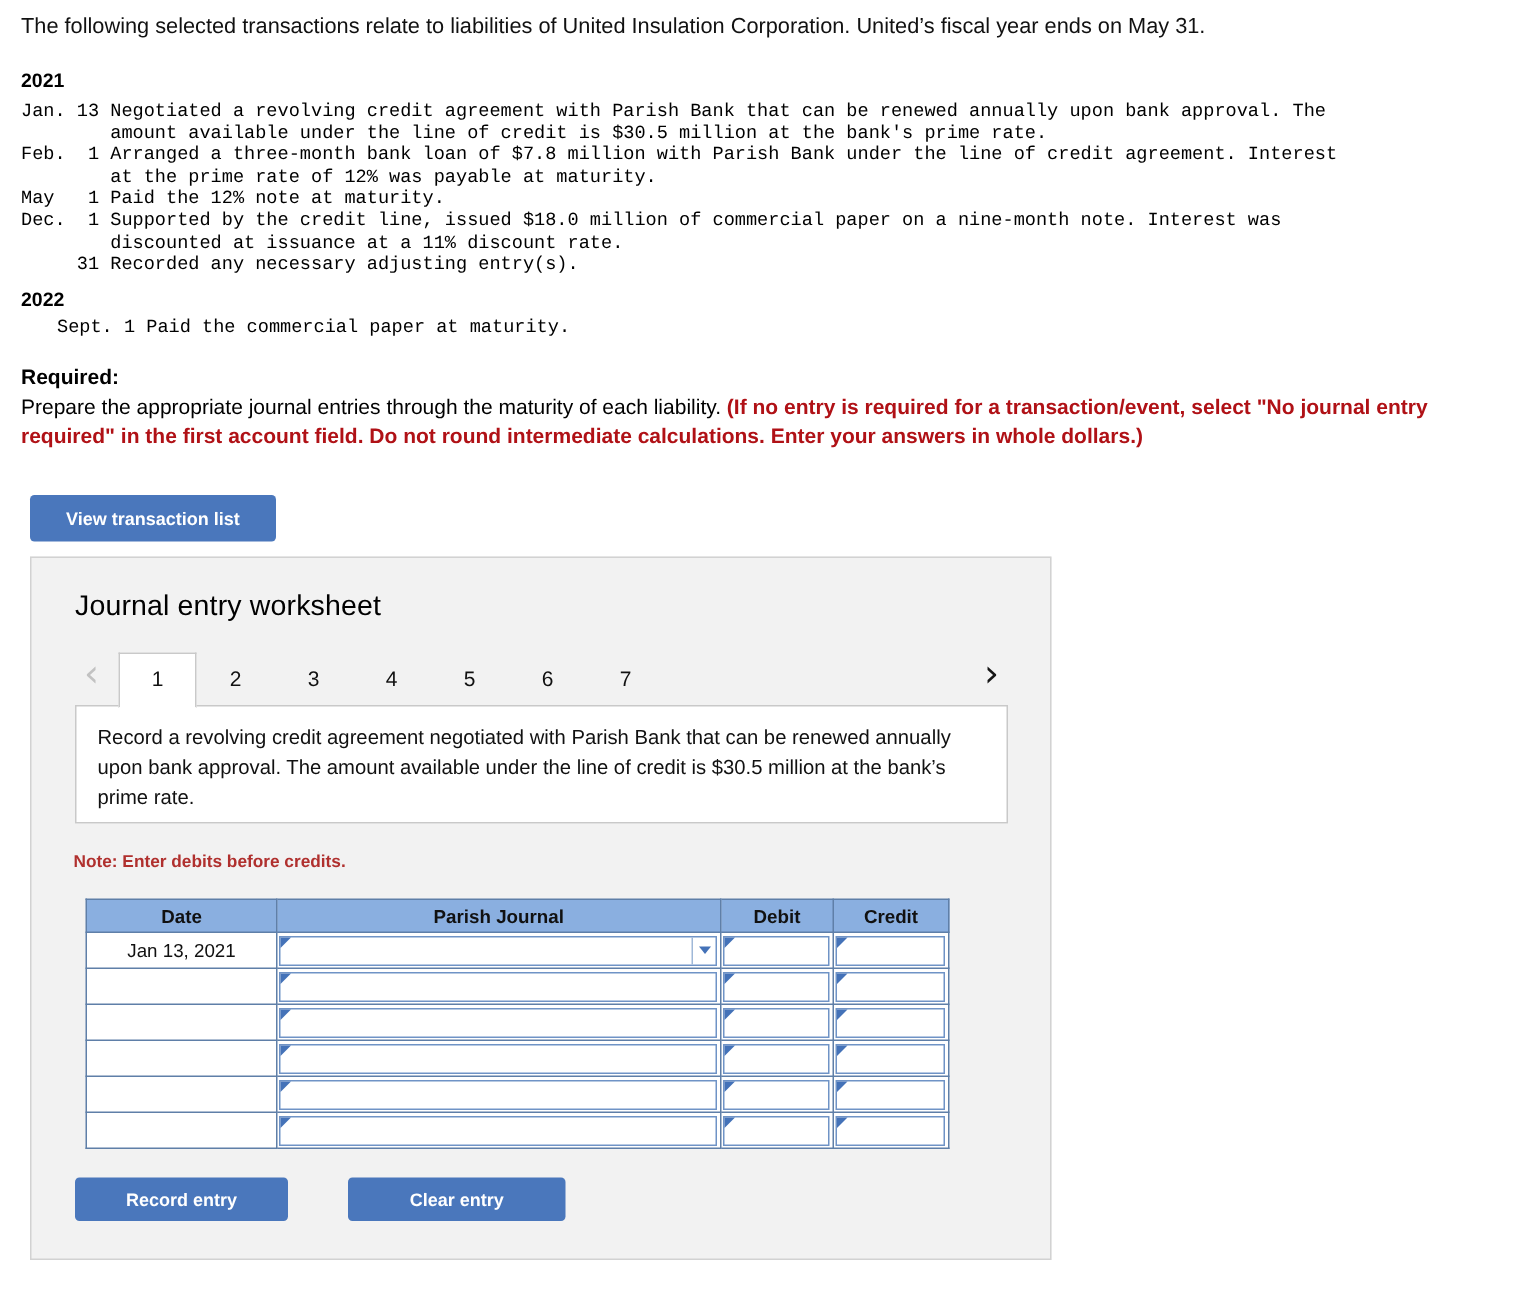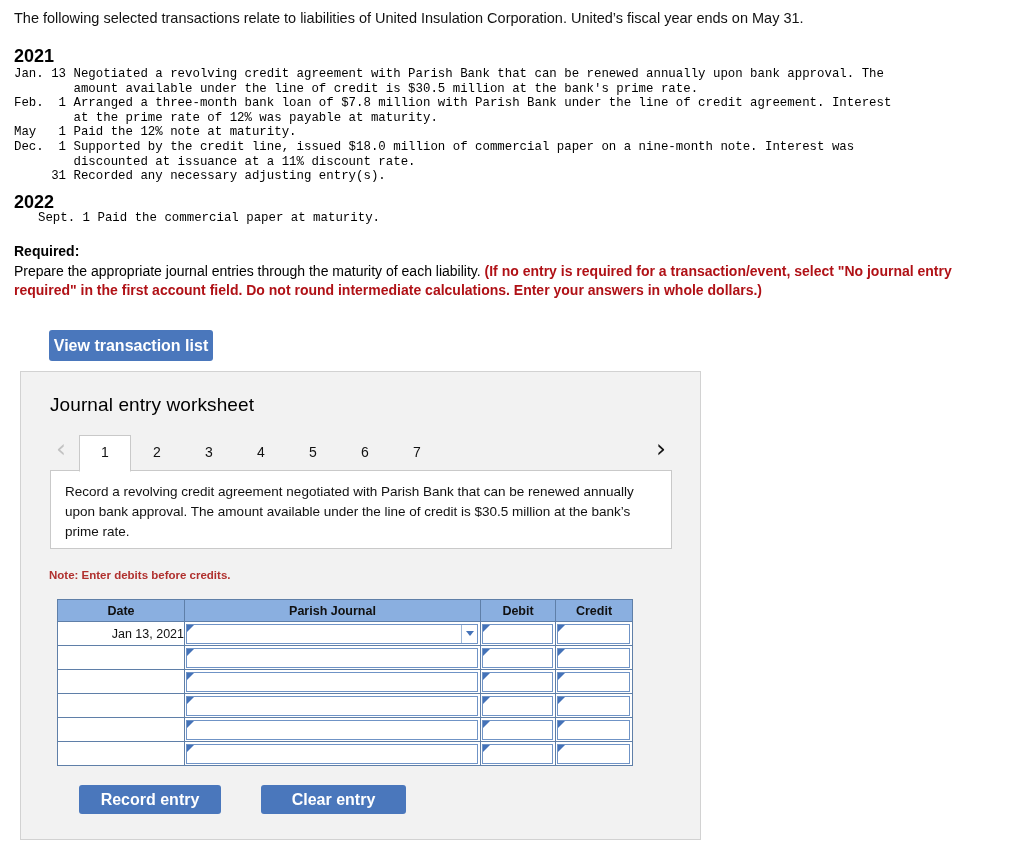--- a/index.html
+++ b/index.html
@@ -25,21 +25,21 @@
     width: 990px;
     font-size: 14.5px;
     line-height: 20px;
     color: #111;
   }
 
   
   .year-head {
     position: absolute;
     left: 14px;
-    font-size: 18px;
+    font-size: 13px;
     font-weight: bold;
     color: #000;
   }
   #year-2021 { top: 46px; }
   #year-2022 { top: 192px; }
 
   .txn-block {
     position: absolute;
     left: 14px;
     font-family: "Liberation Mono", "DejaVu Sans Mono", monospace;
@@ -72,30 +72,29 @@
     font-weight: bold;
   }
 
   
   .btn {
     background: #4a77bc;
     color: #ffffff;
     border: none;
     border-radius: 3px;
     font-family: "Liberation Sans", sans-serif;
-    font-size: 16px;
+    font-size: 12px;
     font-weight: bold;
     text-align: center;
     cursor: pointer;
     padding: 0;
     line-height: normal;
     display: flex;
     align-items: center;
     justify-content: center;
-    margin-left: 29px;
   }
   #view-transaction-list-button {
     position: absolute;
     left: 20px;
     top: 330px;
     width: 164px;
     height: 31px;
   }
 
   
@@ -219,21 +218,21 @@
     height: 23px;
     vertical-align: middle;
   }
   .col-date   { width: 127px; }
   .col-gj     { width: 296px; }
   .col-debit  { width: 75px; }
   .col-credit { width: 77px; }
 
   .date-cell {
     font-size: 12.5px;
-    text-align: right;
+    text-align: center;
     color: #111;
     padding: 0 2px;
   }
 
   
   .field {
     position: relative;
     box-sizing: border-box;
     height: 20px;
     margin: 1px 2px 1px 1px;

